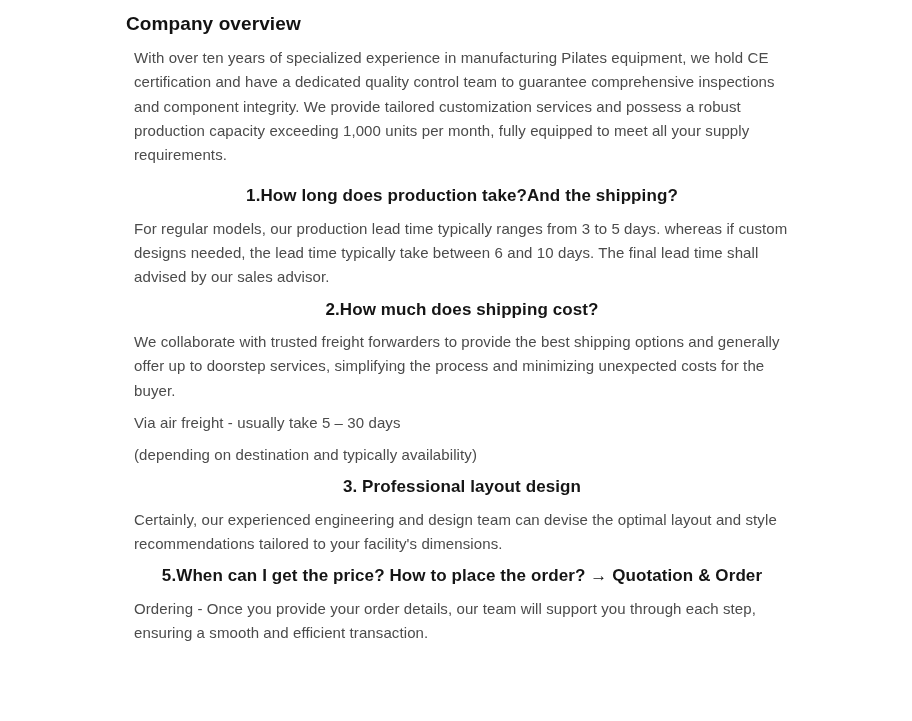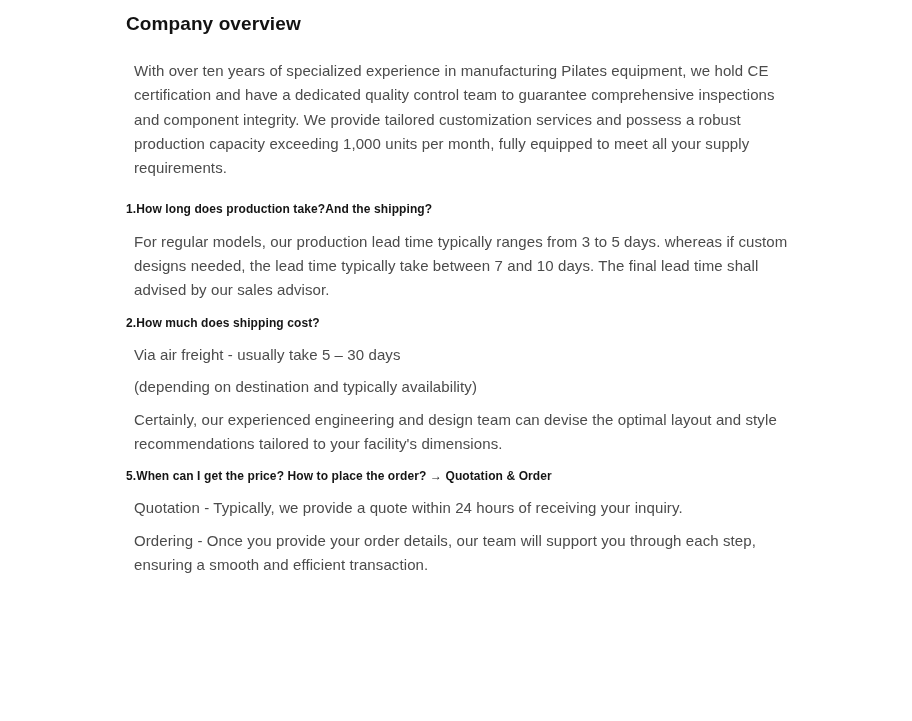--- a/index.html
+++ b/index.html
@@ -18,69 +18,71 @@
     position: absolute;
     left: 126px;
     top: 11px;
     width: 672px;
     font-size: 15px;
     line-height: 24.3px;
     color: #4b4b4b;
     letter-spacing: 0.1px;
   }
   .section-title {
-    margin: 0 0 22px 0;
+    margin: 0 0 9px 0;
     font-size: 19px;
     line-height: 26px;
     font-weight: 700;
     color: #121212;
   }
   .content p {
     margin: 8px;
   }
   .faq-list {
     margin-top: 17px;
   }
   .faq-question {
     margin: 0;
-    font-size: 12px;
+    font-size: 17px;
     line-height: 24.3px;
     font-weight: 700;
     color: #151515;
+    text-align: center;
   }
 </style>
 </head>
 <body>
 
 <article class="content">
 
   <h2 class="section-title">Company overview</h2>
 
   <p>With over ten years of specialized experience in manufacturing Pilates equipment, we hold CE certification and have a dedicated quality control team to guarantee comprehensive inspections and component integrity. We provide tailored customization services and possess a robust production capacity exceeding 1,000 units per month, fully equipped to meet all your supply requirements.</p>
 
   <div class="faq-list">
 
     <div class="faq-item">
       <h3 class="faq-question">1.How long does production take?And the shipping?</h3>
-      <p>For regular models, our production lead time typically ranges from 3 to 5 days. whereas if custom designs needed, the lead time typically take between 7 and 10 days. The final lead time shall advised by our sales advisor.</p>
+      <p>For regular models, our production lead time typically ranges from 3 to 5 days. whereas if custom designs needed, the lead time typically take between 6 and 10 days. The final lead time shall advised by our sales advisor.</p>
     </div>
 
     <div class="faq-item">
       <h3 class="faq-question">2.How much does shipping cost?</h3>
+      <p>We collaborate with trusted freight forwarders to provide the best shipping options and generally offer up to doorstep services, simplifying the process and minimizing unexpected costs for the buyer.</p>
       <p>Via air freight - usually take 5 – 30 days</p>
       <p>(depending on destination and typically availability)</p>
     </div>
 
     <div class="faq-item">
+      <h3 class="faq-question">3. Professional layout design</h3>
       <p>Certainly, our experienced engineering and design team can devise the optimal layout and style recommendations tailored to your facility's dimensions.</p>
     </div>
 
     <div class="faq-item">
     </div>
 
     <div class="faq-item">
       <h3 class="faq-question">5.When can I get the price? How to place the order? → Quotation &amp; Order</h3>
-      <p>Quotation - Typically, we provide a quote within 24 hours of receiving your inquiry.</p>
       <p>Ordering - Once you provide your order details, our team will support you through each step, ensuring a smooth and efficient transaction.</p>
     </div>
 
   </div>
 </article>
 
 </body></html>

